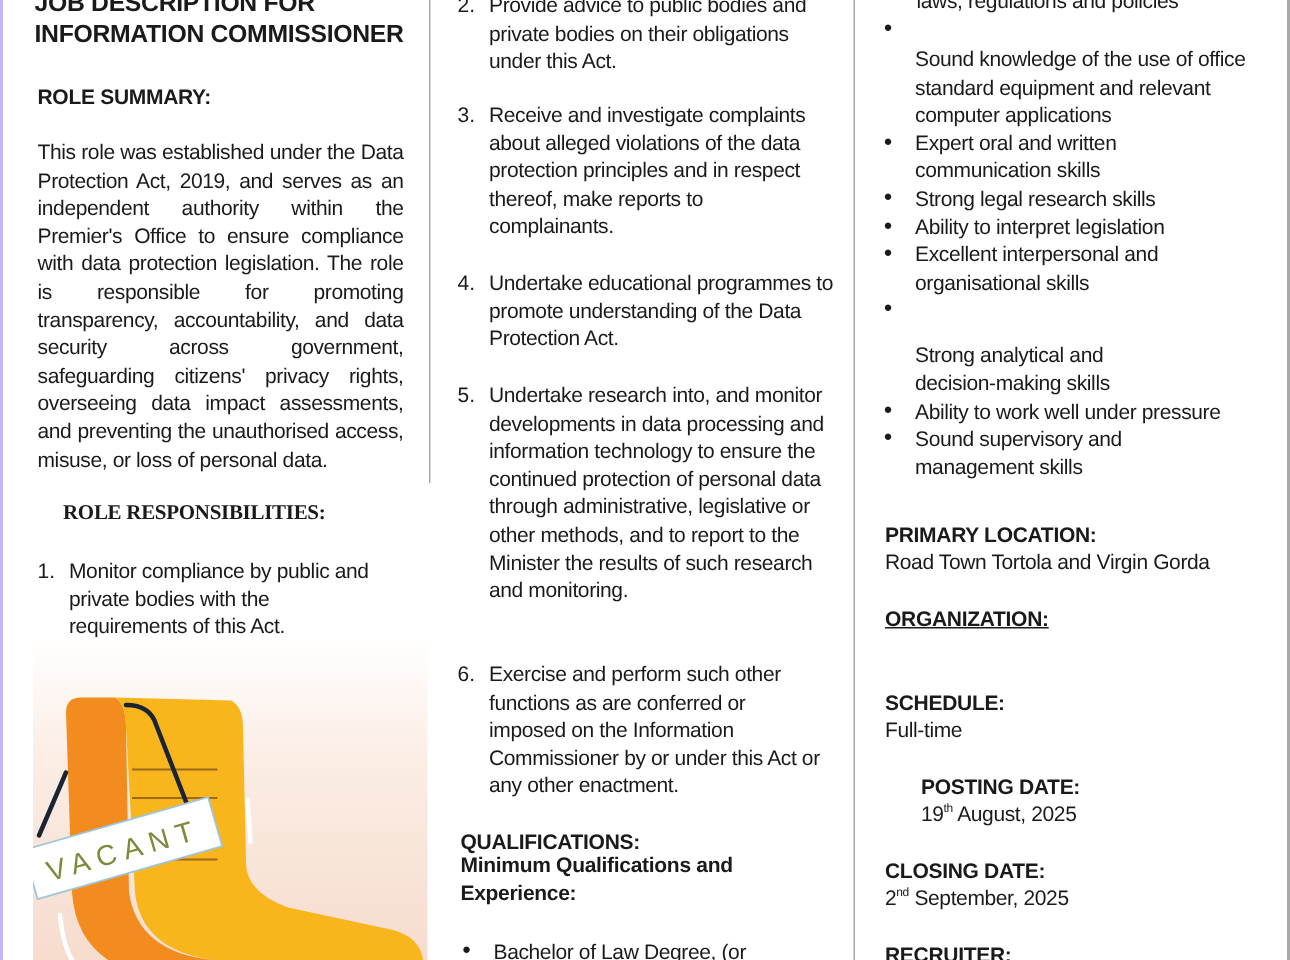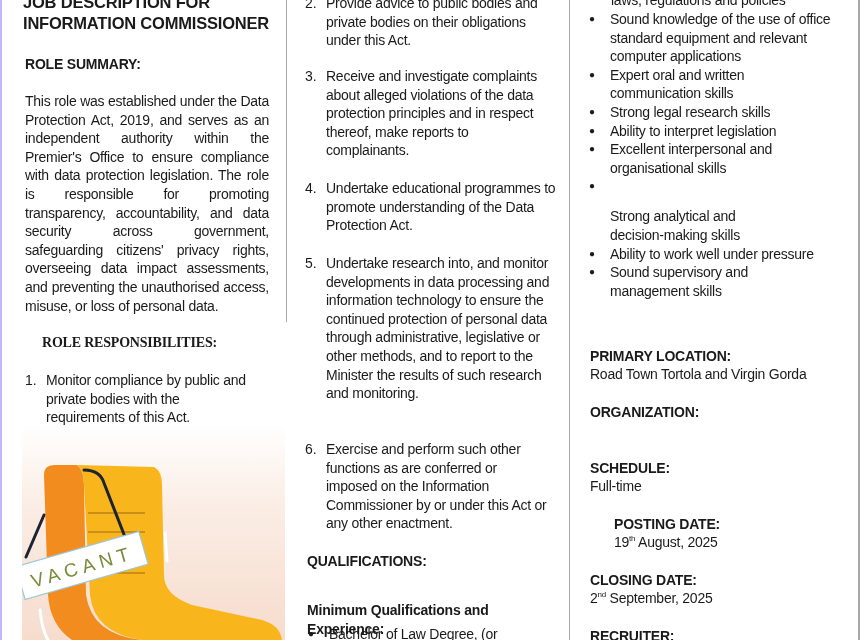--- a/index.html
+++ b/index.html
@@ -131,38 +131,38 @@
     <span class="t" style="width:232px;">Undertake research into, and monitor developments in data processing and information technology to ensure the continued protection of personal data through administrative, legislative or other methods, and to report to the Minister the results of such research and monitoring.</span>
   </div>
 
   <div class="num-item" style="left:303px;top:440px;width:250px;">
     <span class="n">6.</span>
     <span class="t" style="width:225px;">Exercise and perform such other functions as are conferred or imposed on the Information Commissioner by or under this Act or any other enactment.</span>
   </div>
 
   <div class="h" style="position:absolute;left:305px;top:552px;">QUALIFICATIONS:</div>
 
-  <div class="h" style="position:absolute;left:305px;top:601px;line-height:19px;">
+  <div class="h" style="position:absolute;left:305px;top:567px;line-height:19px;">
     <div>Minimum Qualifications and</div>
     <div>Experience:</div>
   </div>
 
   <ul class="bullet-list" style="left:305px;top:625px;width:250px;">
     <li>
       <span class="b">●</span>
       <span>Bachelor of Law Degree, (or</span>
     </li>
   </ul>
 
   <div class="p" style="position:absolute;left:609px;top:-9px;width:240px;">laws, regulations and policies</div>
 
   <ul class="bullet-list" style="left:586px;top:10px;width:262px;">
     <li>
         <span class="b">●</span>
-        <span style="width:225px;">Sound knowledge of the use of office standard equipment and relevant computer applications</span>
+        <span style="width:225px;margin-top:20px;">Sound knowledge of the use of office standard equipment and relevant computer applications</span>
       </li>
     <li>
         <span class="b">●</span>
         <span style="width:160px;">Expert oral and written communication skills</span>
       </li>
     <li>
         <span class="b">●</span>
         <span>Strong legal research skills</span>
       </li>
     <li>
@@ -186,21 +186,21 @@
         <span style="width:160px;">Sound supervisory and management skills</span>
       </li>
   </ul>
 
 
   <div class="field" style="left:588px;top:347px;">
     <div class="h">PRIMARY LOCATION:</div>
     <div class="v">Road Town Tortola and Virgin Gorda</div>
   </div>
 
-  <div class="field" style="left:588px;top:403px;">
+  <div class="field" style="left:588px;top:403px;text-decoration:underline;">
     <div class="h">ORGANIZATION:</div>
   </div>
 
   <div class="field" style="left:588px;top:459px;">
     <div class="h">SCHEDULE:</div>
     <div class="v">Full-time</div>
   </div>
 
   <div class="field" style="left:588px;top:515px;margin-left:24px;">
     <div class="h">POSTING DATE:</div>

